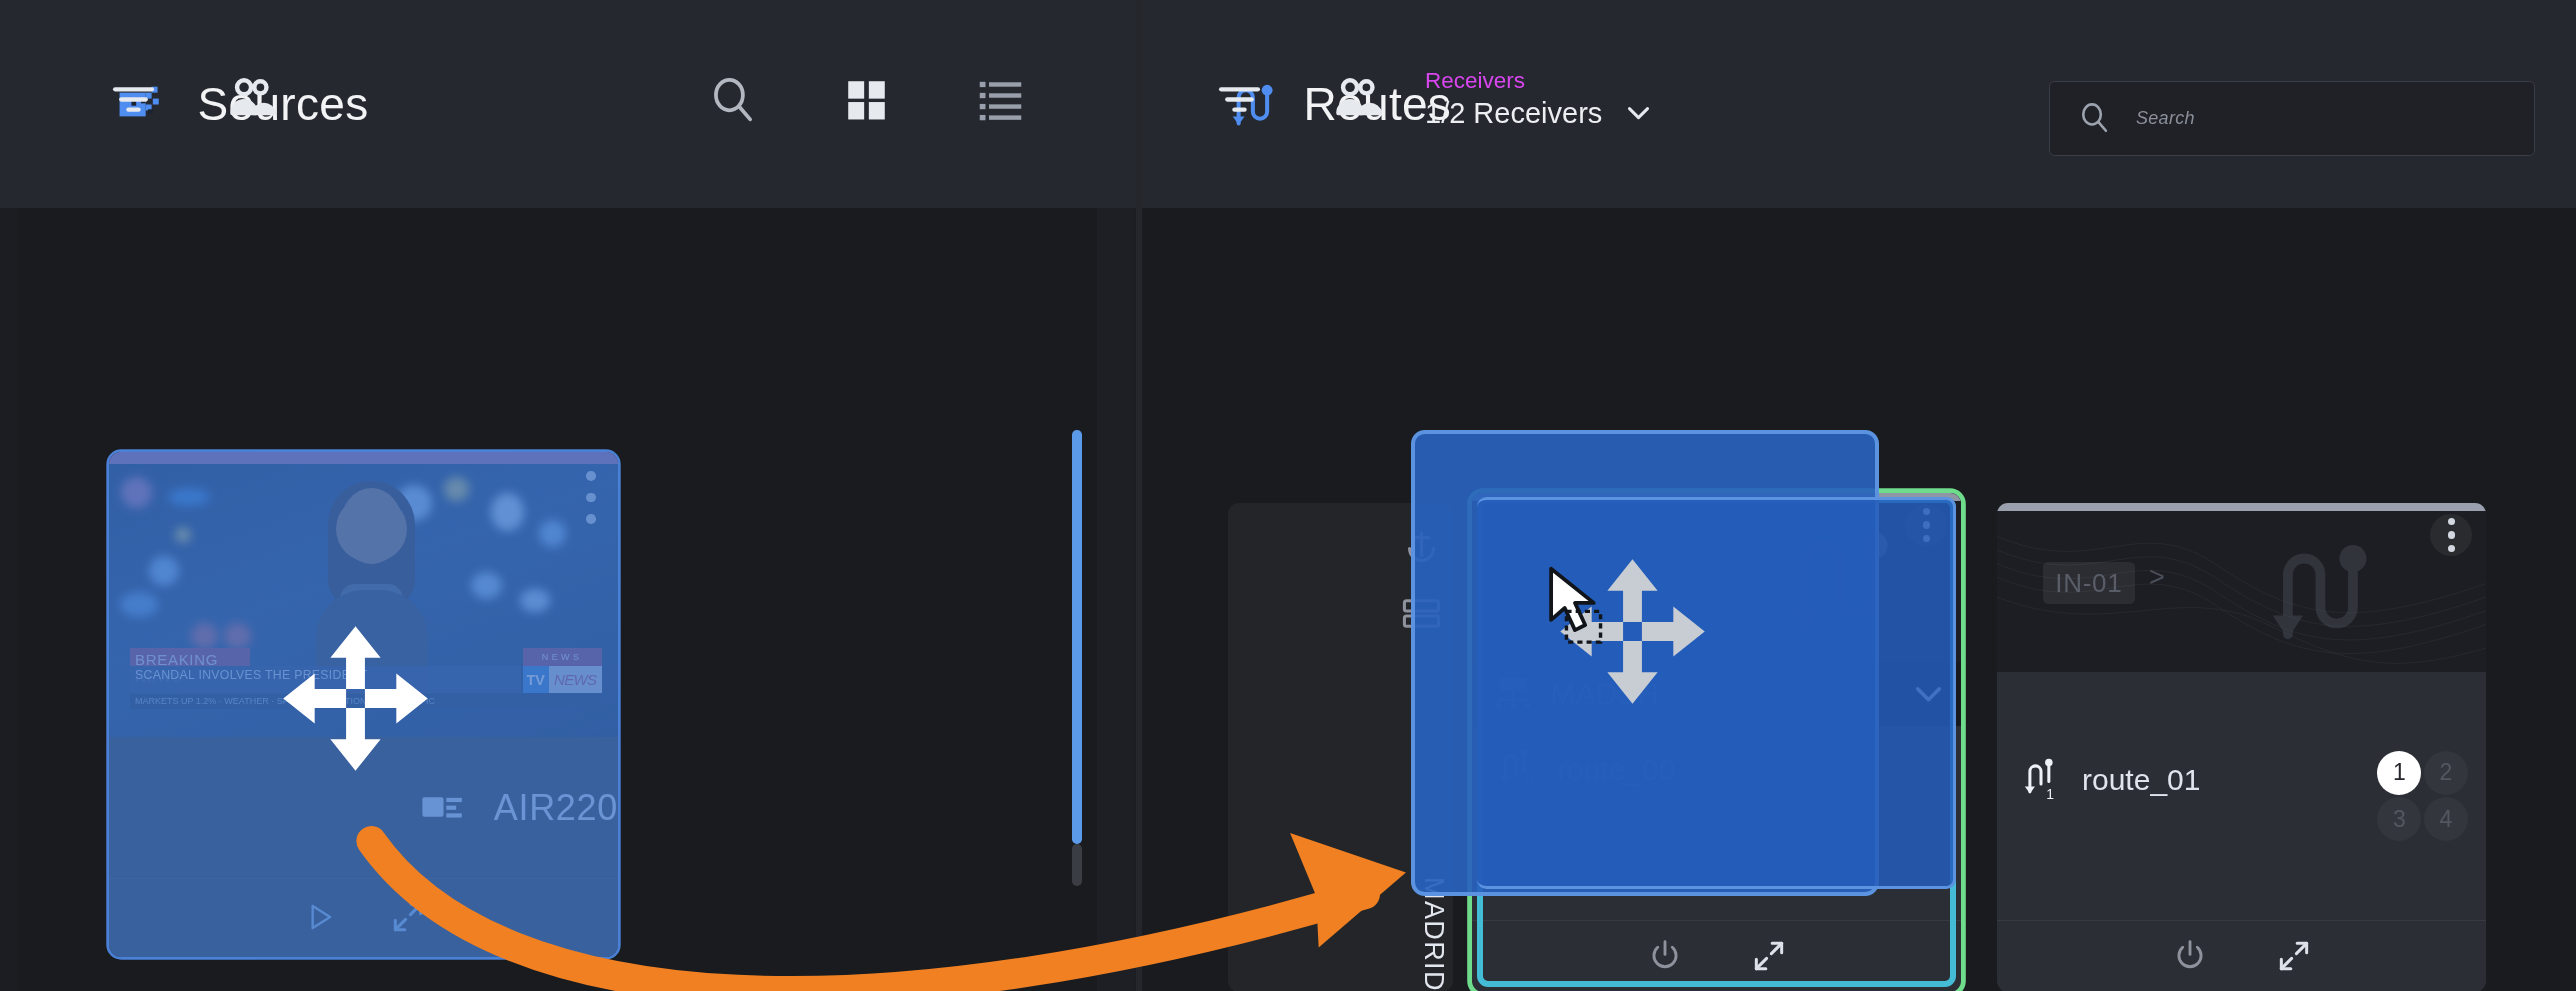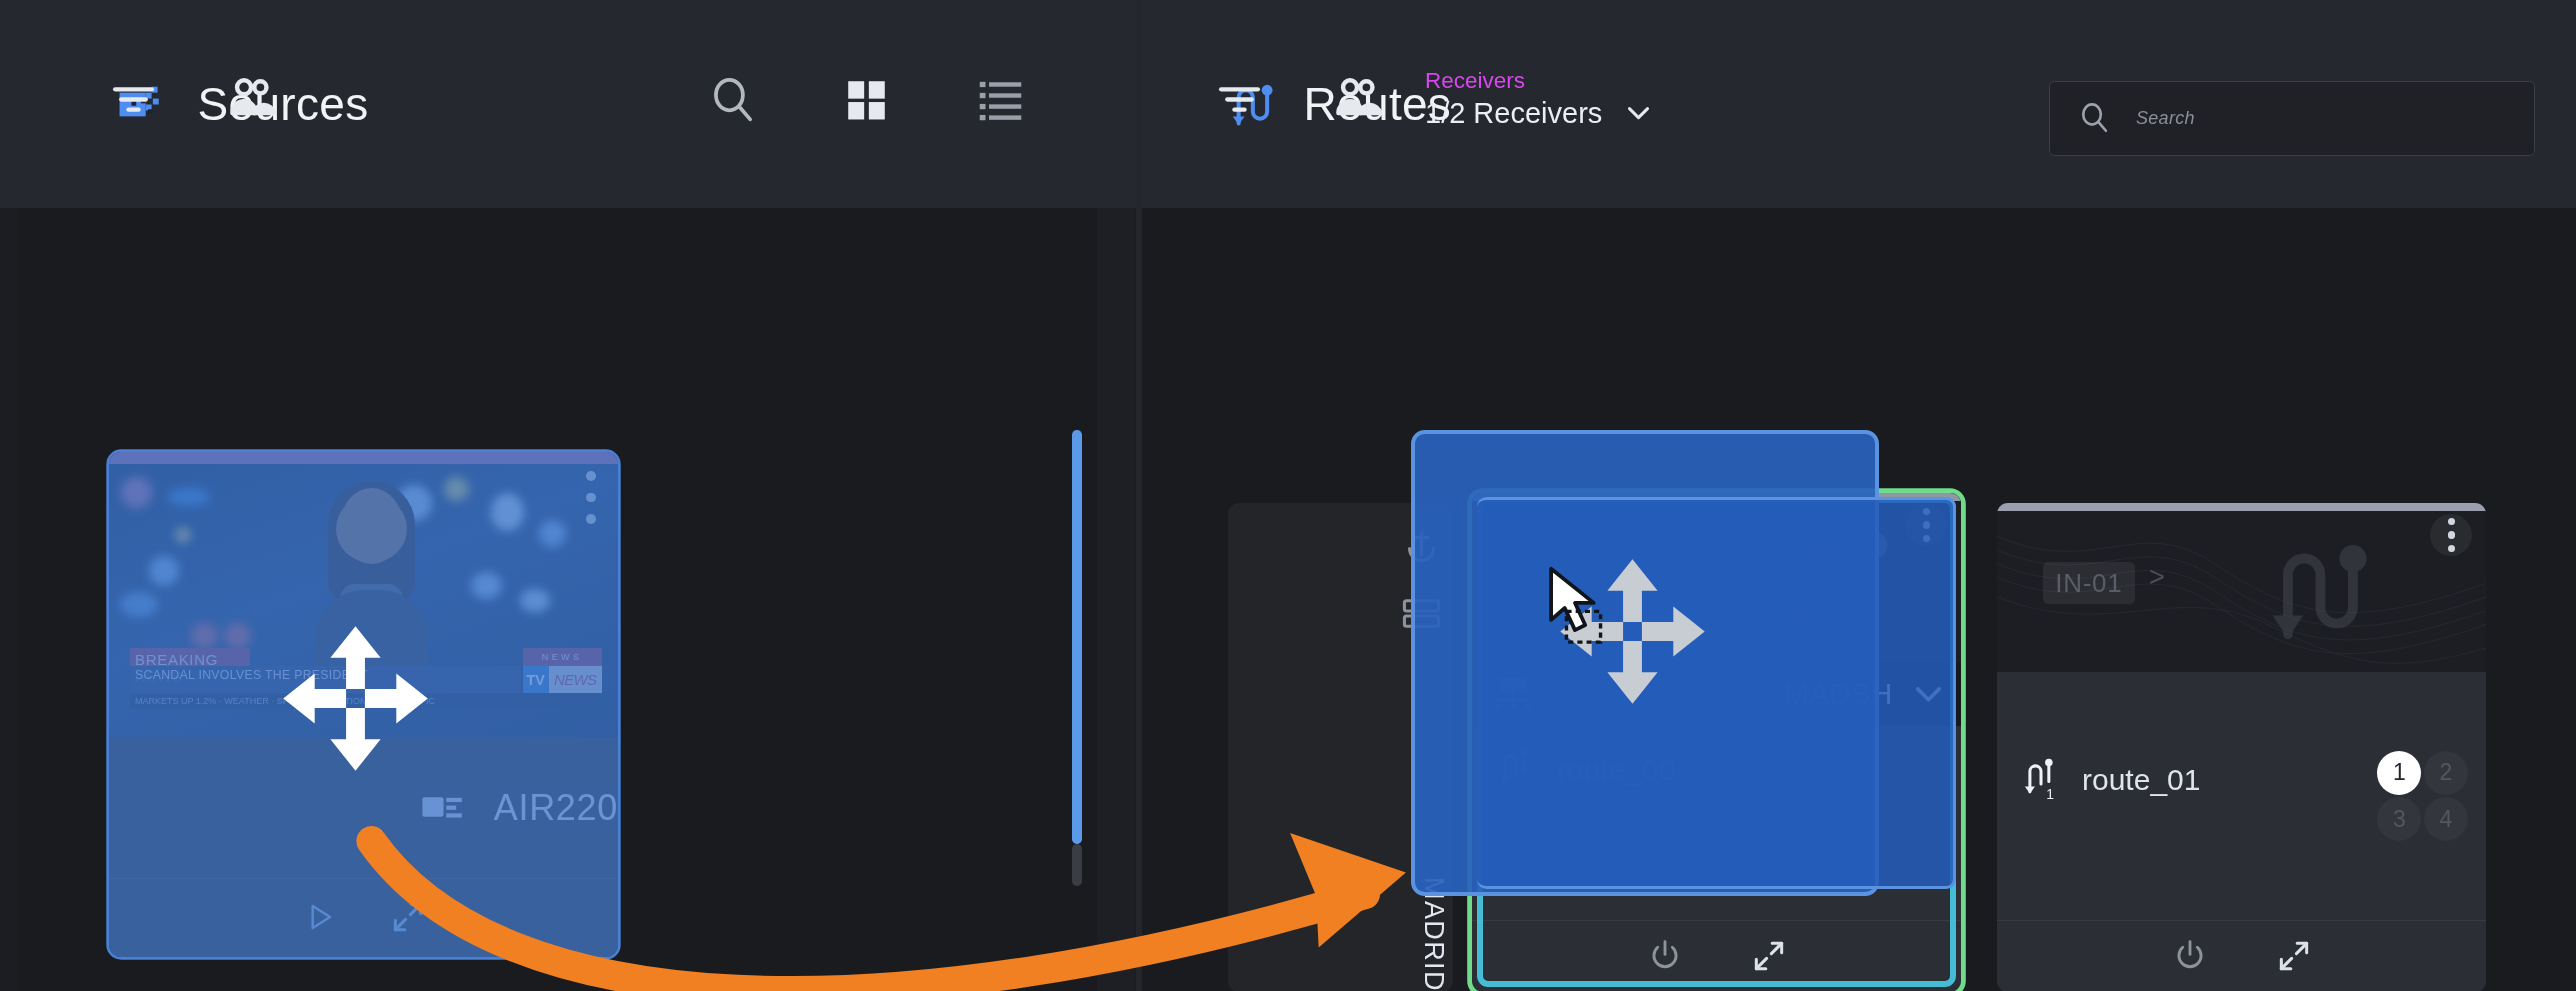--- a/index.html
+++ b/index.html
@@ -175,21 +175,21 @@
     display:flex; align-items:center; justify-content:center; gap: 51px;
     border-top: 1.4px solid rgba(255,255,255,.08);
   }
   .sc-sel-overlay {
     position:absolute; left:0; top:0; width:100%; height:100%;
     background: rgba(62,116,198,.72); pointer-events:none;
   }
 
   
   .route-card {
-    position:absolute; border-radius: 11px; overflow:hidden; background:#2b2e35;text-align:right;
+    position:absolute; border-radius: 11px; overflow:hidden; background:#2b2e35;
   }
   .rc-thumb {
     position:absolute; left:0; top:0; width:100%; height: 169px;
     background:#1c1e23; overflow:hidden;
   }
   .rc-topbar { position:absolute; left:0; top:0; width:100%; height:8.2px; background:#9aa0ad;}
   .rc-badge {
     position:absolute; left: 46px; top: 59px; padding: 5.5px 12.3px;
     background: rgba(255,255,255,.07); border-radius: 5.5px;
   }

